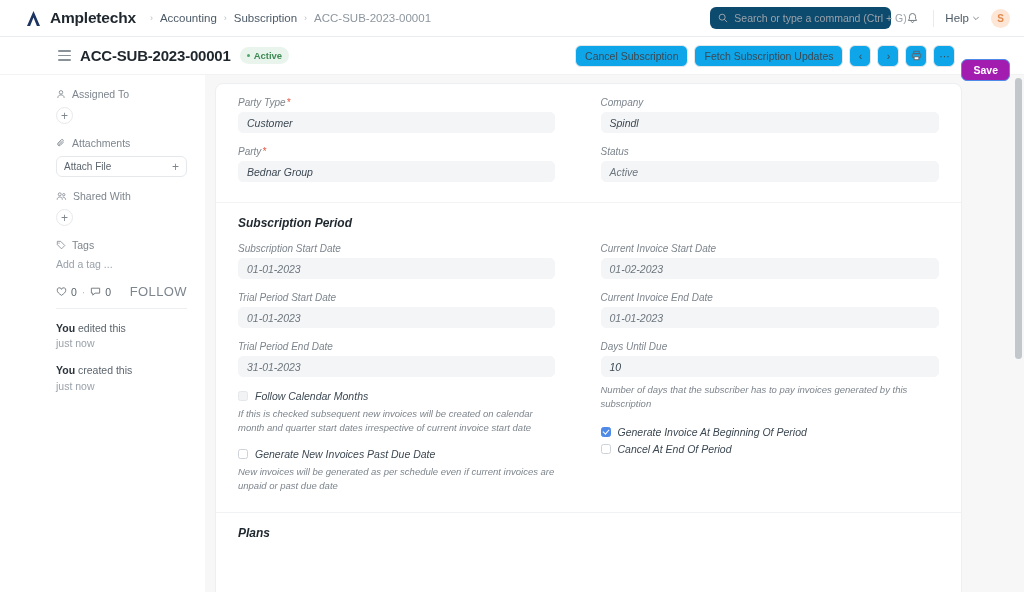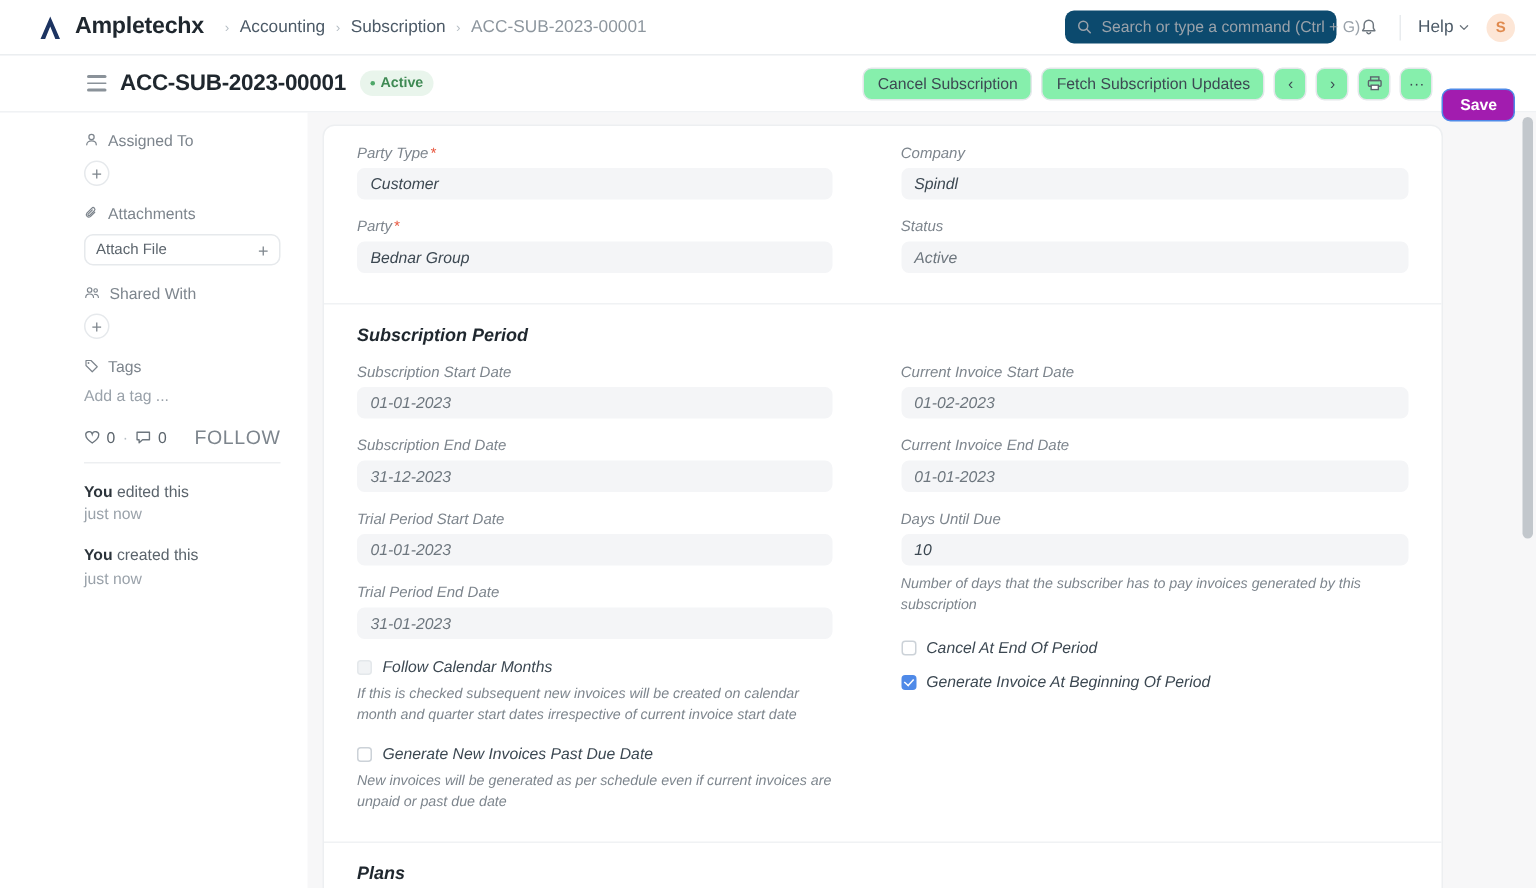--- a/index.html
+++ b/index.html
@@ -47,34 +47,34 @@
   .burger span { display: block; width: 13px; height: 1.4px; background: #8a9299; border-radius: 1px; }
   .doc-title { margin-left: 30px; font-size: 15px; font-weight: 700; color: #1f272e; letter-spacing: -.2px; }
   .badge {
     margin-left: 9px; height: 17px; padding: 0 7px; border-radius: 9px;
     background: #e9f5ec; color: #3f8a54; font-size: 9.5px; font-weight: 600;
     display: inline-flex; align-items: center; gap: 4px;
   }
   .badge .dot { width: 3px; height: 3px; border-radius: 50%; background: #4ea869; }
   .head-actions { margin-left: auto; display: flex; align-items: center; gap: 6px; }
   .btn {
-    height: 22px; padding: 0 9px; border-radius: 6px; border: 1px solid #e3e7ea; background: #86efac;
+    height: 22px; padding: 0 9px; border-radius: 6px; border: 1px solid #e3e7ea; background: #0ea5e9;
     font-size: 10.5px; color: #3c4852; display: inline-flex; align-items: center; justify-content: center;
     cursor: pointer; white-space: nowrap; font-family: inherit;
   }
   .btn.sq { width: 22px; padding: 0; }
   .btn.primary { background: #a21caf; border-color: #4f8ae8; color: #fff; font-weight: 600; padding: 0 11px; margin-top: 28px; }
 
   
   .body-wrap { display: flex; height: 517px; position: relative; }
 
   
   .sidebar { width: 205px; padding: 13px 18px 0 56px; background: #fff; }
   .side-sec { margin-bottom: 13px; }
-  .side-label { display: flex; gap: 6px; font-size: 10.5px; color: #7d858d; margin-bottom: 7px; }
+  .side-label { display: flex; align-items: center; gap: 6px; font-size: 10.5px; color: #7d858d; margin-bottom: 7px; }
   .plus-circle {
     width: 17px; height: 17px; border-radius: 50%; background: #fff; border: 1px solid #e6e9ec;
     display: flex; align-items: center; justify-content: center; color: #7f878e; font-size: 12px;
     line-height: 1; cursor: pointer;
   }
   .attach-file {
     height: 21px; background: #fff; border: 1px solid #e6e9ec; border-radius: 6px;
     display: flex; align-items: center; justify-content: space-between; padding: 0 7px; cursor: pointer;
   }
   .attach-file span.t { font-size: 10px; color: #5b646c; }
@@ -337,24 +337,20 @@
 
         <div class="sec sec-split">
           <div class="sec-title">Subscription Period</div>
           <div class="grid2">
             <div class="col">
               <div class="field">
                 <label class="fl">Subscription Start Date</label>
                 <div class="fi muted">01-01-2023</div>
               </div>
               <div class="field">
-                <label class="fl">Subscription End Date</label>
-                <div class="fi muted">31-12-2023</div>
-              </div>
-              <div class="field">
                 <label class="fl">Trial Period Start Date</label>
                 <div class="fi muted">01-01-2023</div>
               </div>
               <div class="field">
                 <label class="fl">Trial Period End Date</label>
                 <div class="fi muted">31-01-2023</div>
               </div>
               <div class="cb-row">
                 <span class="cb soft"></span>
                 <span class="cb-label">Follow Calendar Months</span>
@@ -374,28 +370,28 @@
               </div>
               <div class="field">
                 <label class="fl">Current Invoice End Date</label>
                 <div class="fi muted">01-01-2023</div>
               </div>
               <div class="field" style="margin-bottom:6px">
                 <label class="fl">Days Until Due</label>
                 <div class="fi">10</div>
               </div>
               <div class="help-text" style="margin-top:0;margin-bottom:14px">Number of days that the subscriber has to pay invoices generated by this subscription</div>
+              <div class="cb-row">
+                <span class="cb checked"></span>
+                <span class="cb-label">Generate Invoice At Beginning Of Period</span>
+              </div>
               <div class="cb-row" style="margin-bottom:11px">
                 <span class="cb"></span>
                 <span class="cb-label">Cancel At End Of Period</span>
               </div>
-              <div class="cb-row">
-                <span class="cb checked"></span>
-                <span class="cb-label">Generate Invoice At Beginning Of Period</span>
-              </div>
             </div>
           </div>
         </div>
 
         <div class="sec sec-split" style="padding-bottom:18px">
           <div class="sec-title" style="margin-bottom:16px">Plans</div>
 
         </div>
 
       </div>

